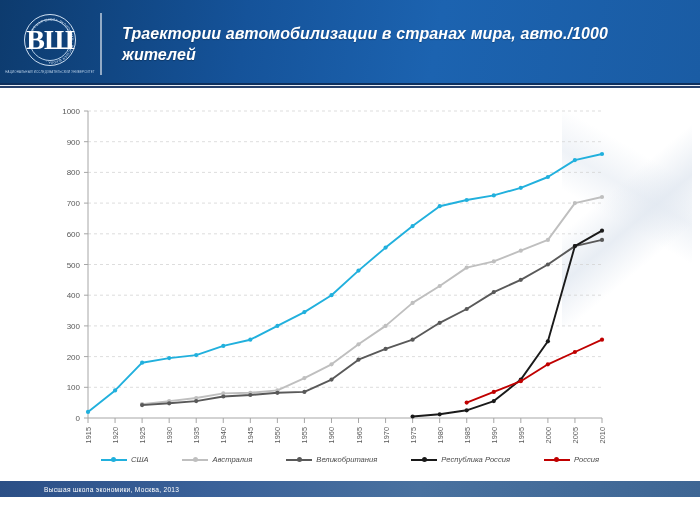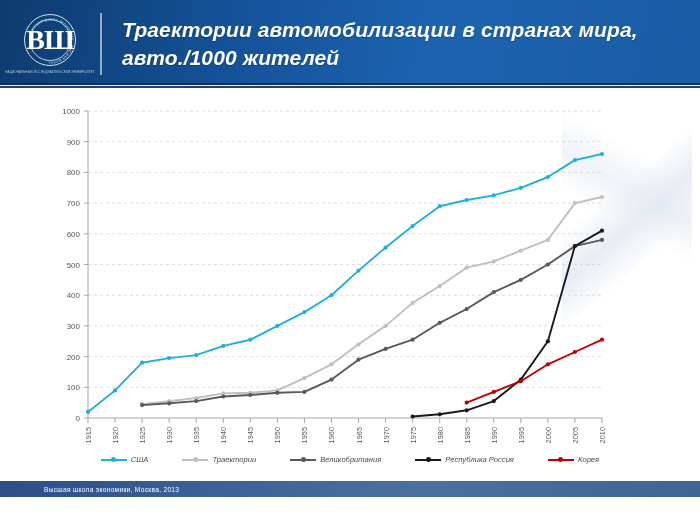--- a/index.html
+++ b/index.html
@@ -60,21 +60,21 @@
     font-size: 2.9px; color: #b9d0e8; line-height: 1.5;
     letter-spacing: 0.2px;
   }
   .header-divider {
     width: 2px; height: 62px;
     background: rgba(255,255,255,0.55);
     flex: 0 0 2px;
   }
   .title {
     padding-left: 20px; padding-right: 14px;
-    font-size: 21px; font-weight: bold; font-style: italic;
+    font-size: 16px; font-weight: bold; font-style: italic;
     color: #ffffff; line-height: 1.32;
     letter-spacing: 0.1px;
     text-shadow: 0 1px 1px rgba(0,0,0,0.25);
   }
 
   
   .chart-area {
     position: absolute; left: 0; top: 93px;
     width: 700px; height: 390px;
     background: #ffffff;
@@ -326,42 +326,42 @@
           <i style="background: rgb(33, 176, 221);"></i>
           <b style="background: rgb(33, 176, 221);"></b>
         </span>
         <span class="legend-label">США</span>
       </div>
       <div class="legend-item">
         <span class="legend-swatch">
           <i style="background: rgb(191, 191, 191);"></i>
           <b style="background: rgb(191, 191, 191);"></b>
         </span>
-        <span class="legend-label">Траектории</span>
+        <span class="legend-label">Австралия</span>
       </div>
       <div class="legend-item">
         <span class="legend-swatch">
           <i style="background: rgb(89, 89, 89);"></i>
           <b style="background: rgb(89, 89, 89);"></b>
         </span>
         <span class="legend-label">Великобритания</span>
       </div>
       <div class="legend-item">
         <span class="legend-swatch">
           <i style="background: rgb(26, 26, 26);"></i>
           <b style="background: rgb(26, 26, 26);"></b>
         </span>
         <span class="legend-label">Республика Россия</span>
       </div>
       <div class="legend-item">
         <span class="legend-swatch">
           <i style="background: rgb(192, 0, 0);"></i>
           <b style="background: rgb(192, 0, 0);"></b>
         </span>
-        <span class="legend-label">Корея</span>
+        <span class="legend-label">Россия</span>
       </div>
     </div>
 
   <div class="footer">
     <span class="footer-text">Высшая школа экономики, Москва, 2013</span>
   </div>
   <div class="footer-strip"></div>
 
 </div>
 

